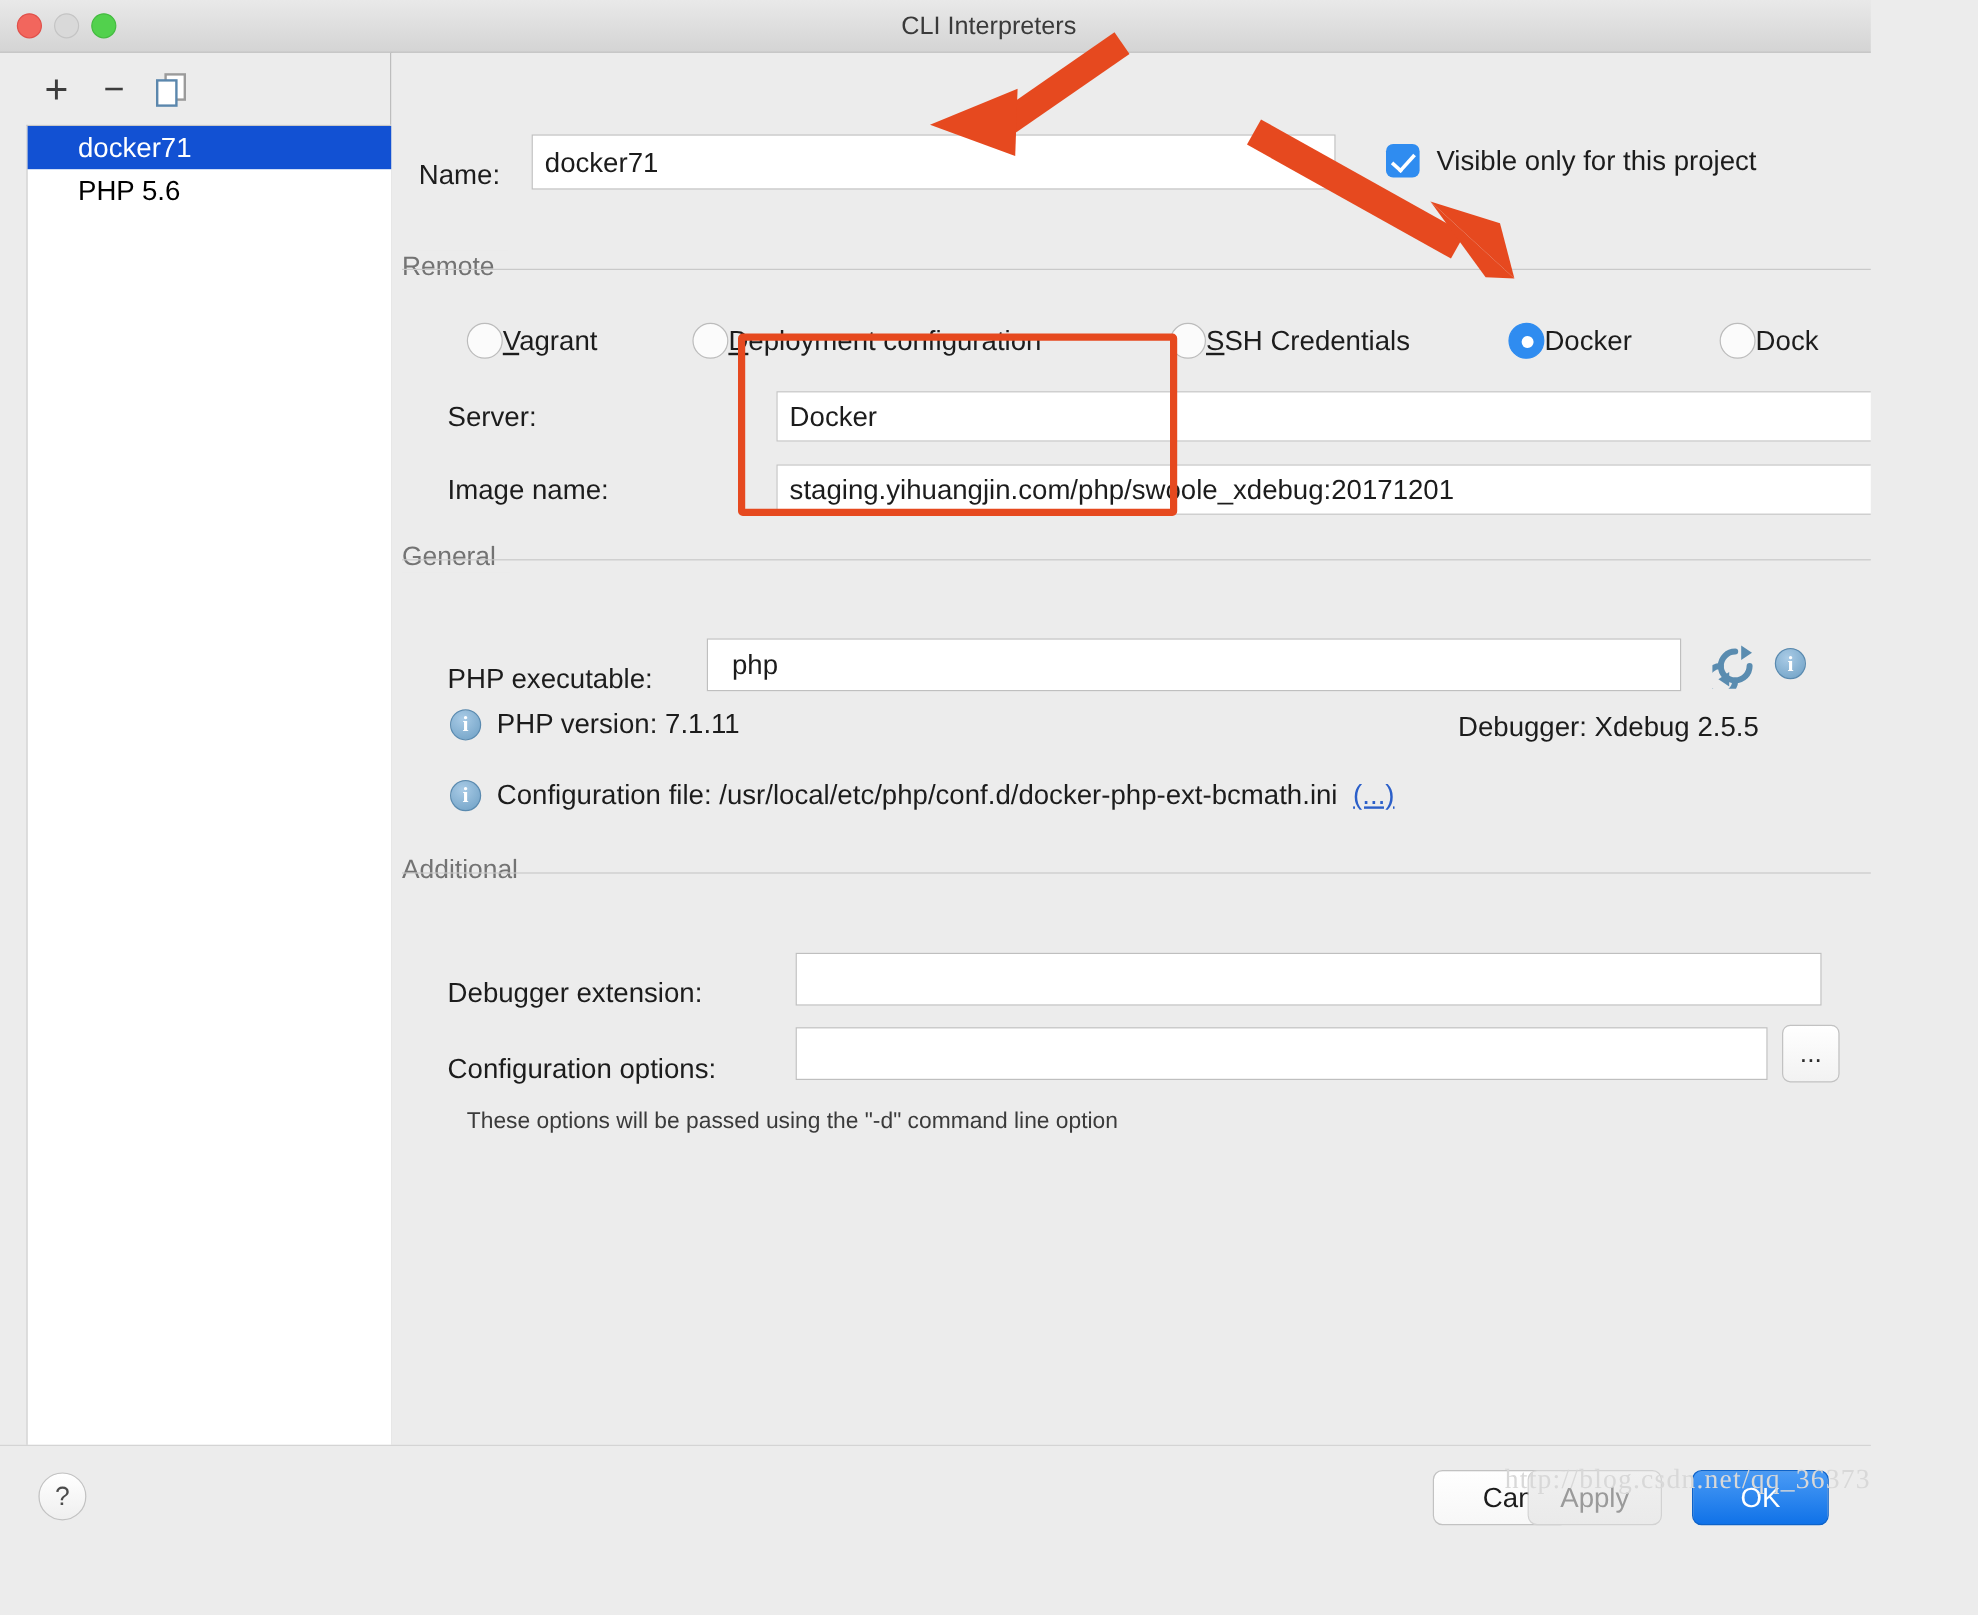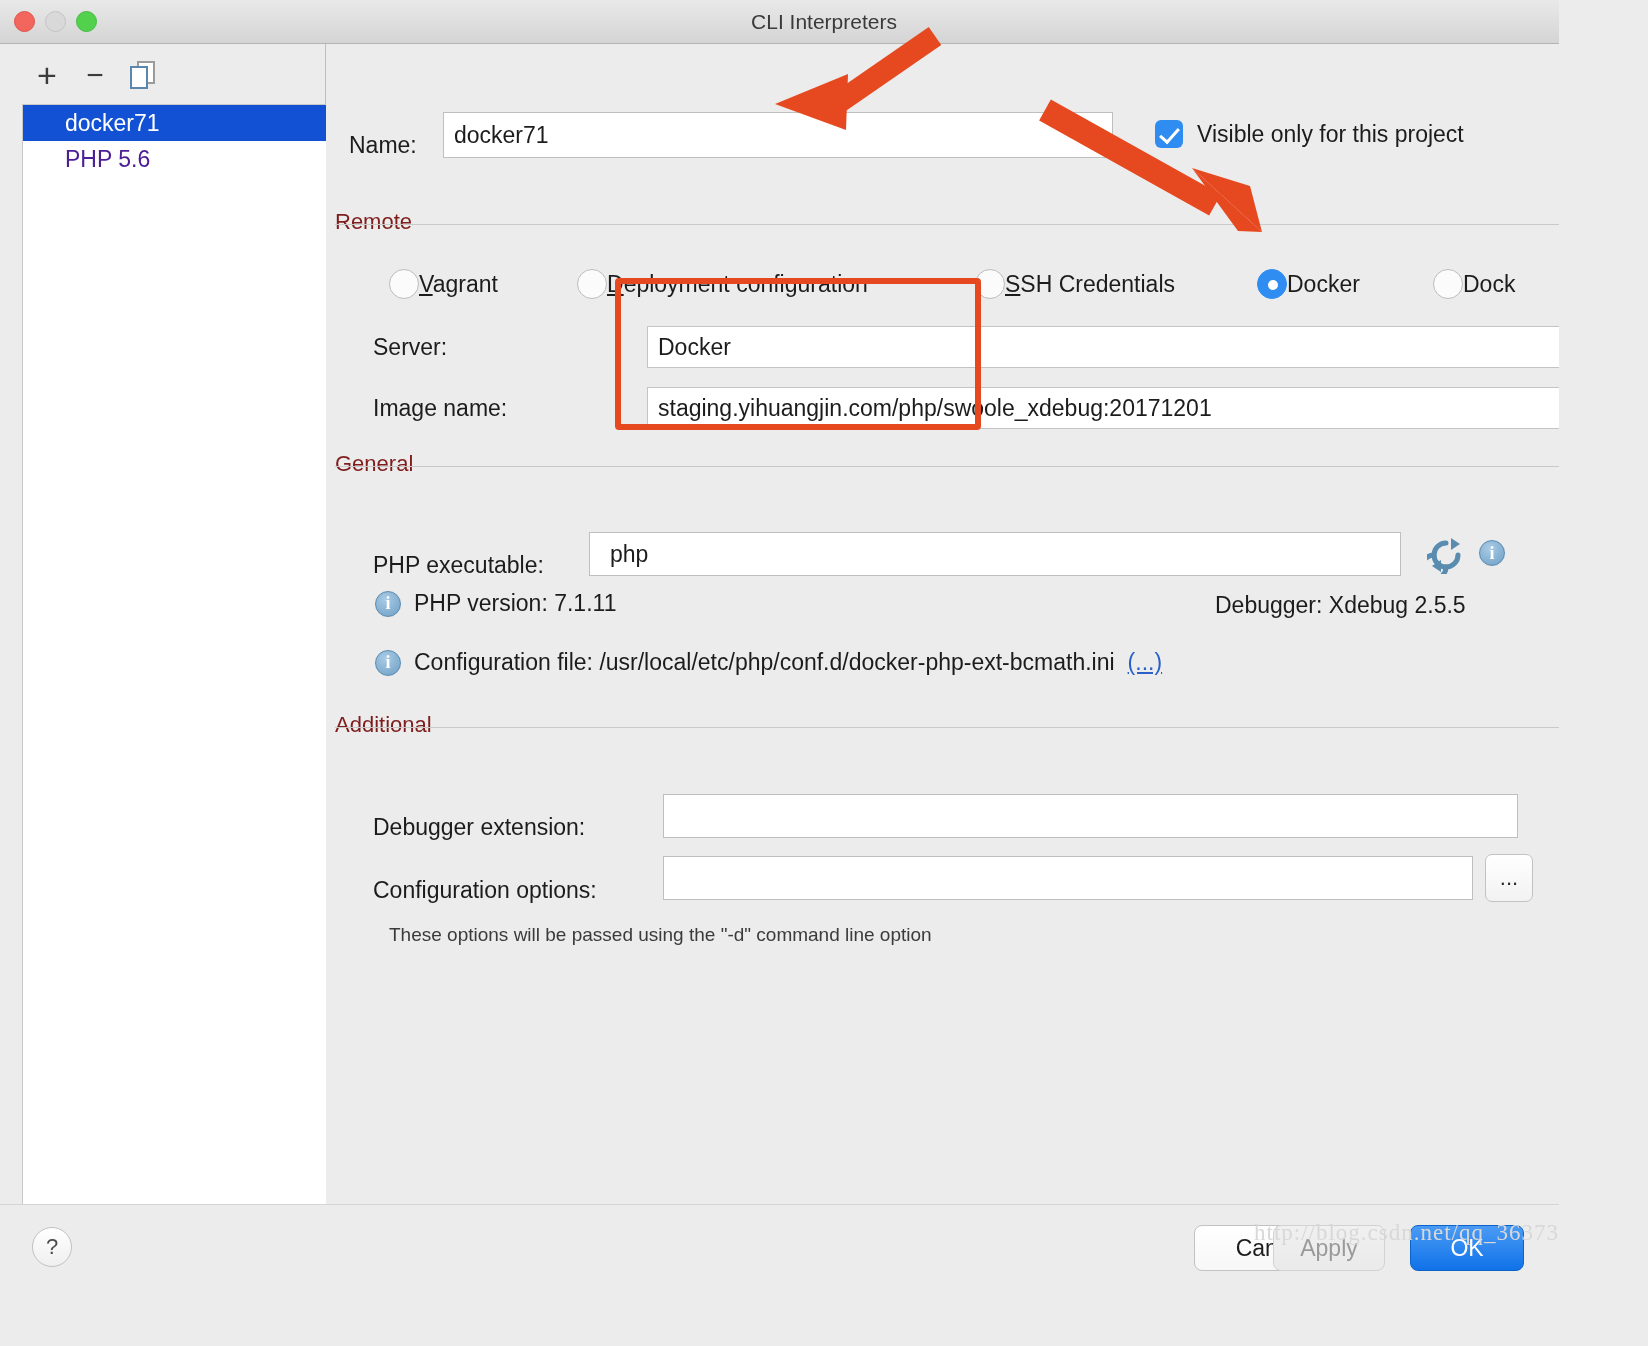--- a/index.html
+++ b/index.html
@@ -62,21 +62,21 @@
   #list-box {
     position: absolute; left: 22px; top: 60px;
     width: 304px; height: 1140px;
     background: #ffffff;
     border: 1px solid #c8c8c8;
     border-right: none;
   }
   .list-item {
     height: 36px; line-height: 36px;
     padding-left: 42px;
-    font-size: 23px; color: #4c1d95;
+    font-size: 23px; color: #000000;
     white-space: nowrap;
   }
   .list-item.selected {
     background: #1251d3; color: #ffffff;
   }
 
   
   #content {
     position: absolute; left: 327px; top: 44px;
     width: 1321px; height: 1160px;
@@ -108,21 +108,21 @@
     content: ""; position: absolute;
     left: 9px; top: 4px; width: 8px; height: 16px;
     border: solid #ffffff; border-width: 0 3px 3px 0;
     transform: rotate(42deg);
   }
 
   
   .group { position: absolute; left: 8px; width: 1300px; height: 1px; }
   .group-title {
     position: absolute; left: 0; top: -15px;
-    font-size: 22px; color: #7f1d1d; background: #ececec;
+    font-size: 22px; color: #737373; background: #ececec;
     padding-right: 12px;
   }
   .group-line {
     position: absolute; left: 0; top: 0;
     width: 1300px; height: 1px; background: #c9c9c9;
   }
 
   
   .radio-row { position: absolute; left: 0; top: 225px; width: 1321px; height: 44px; }
   .radio-item {

